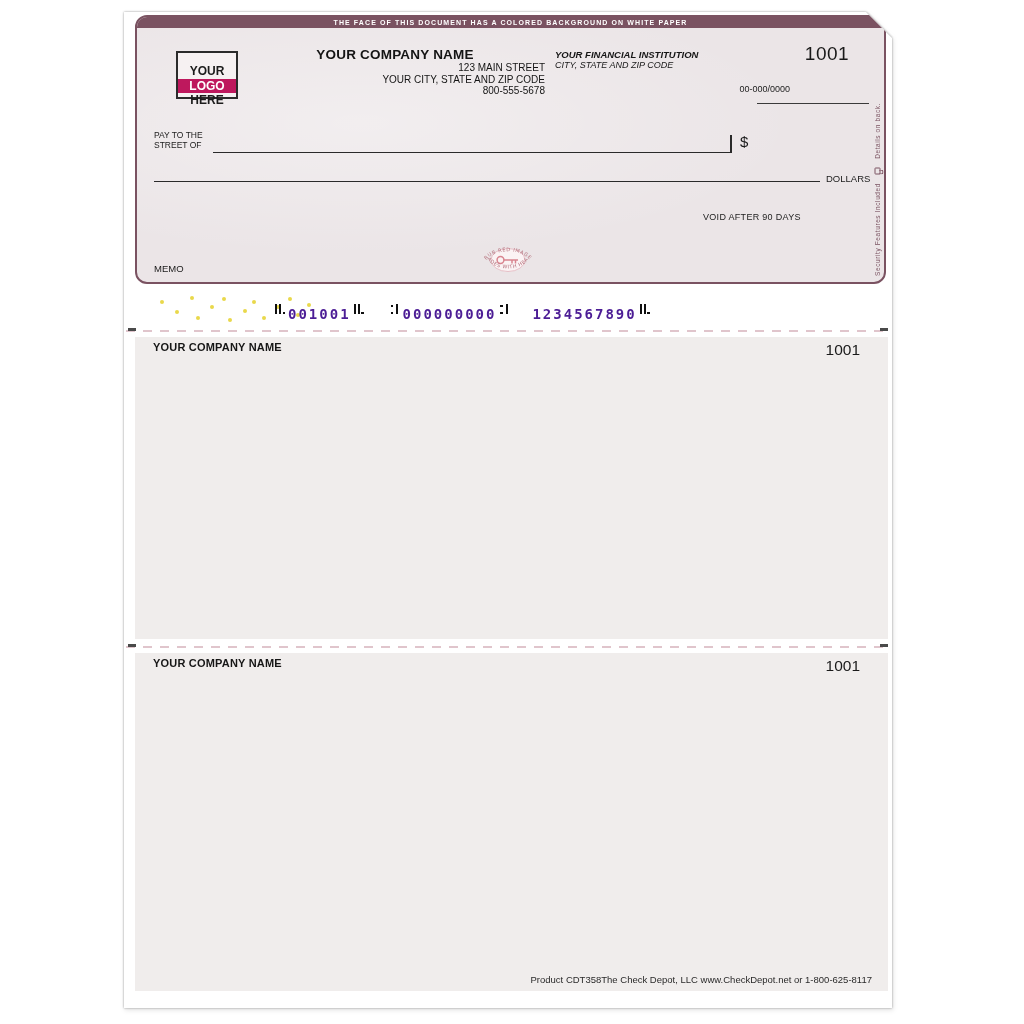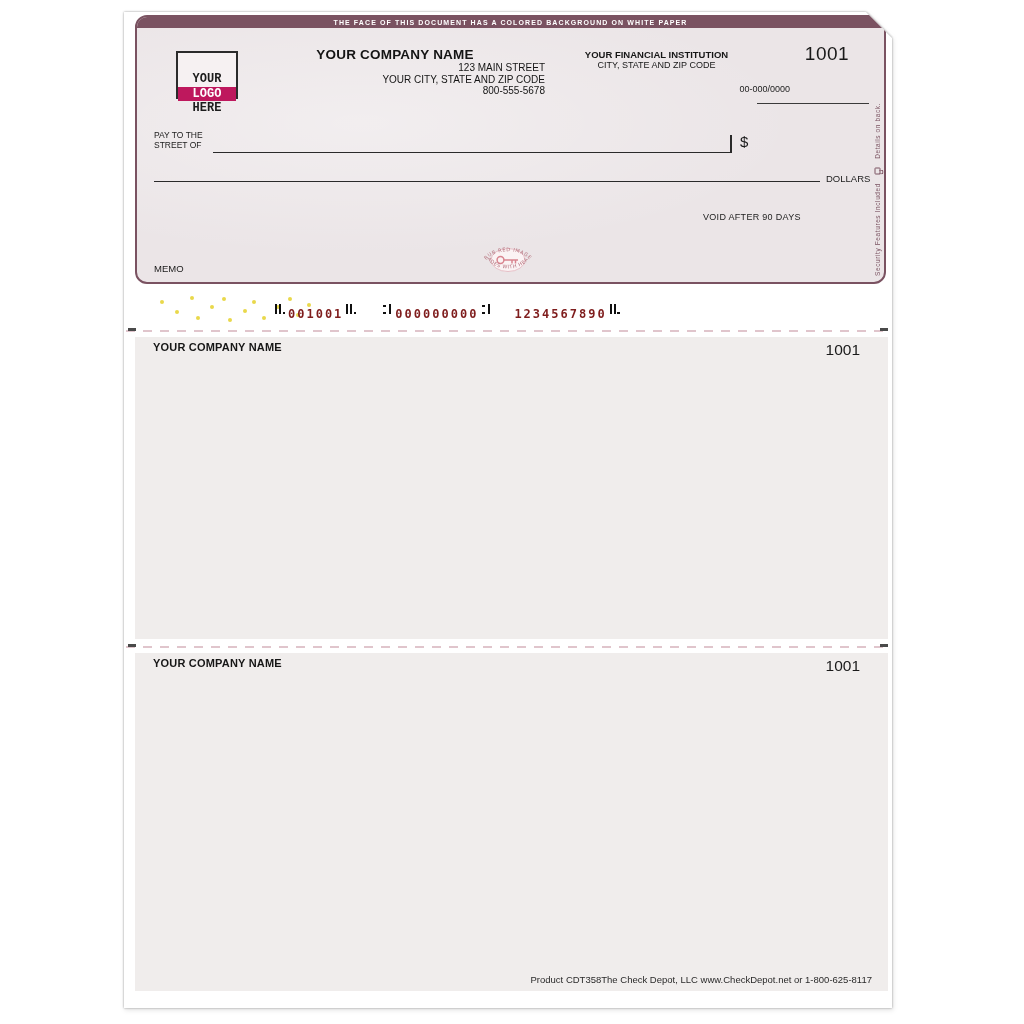--- a/index.html
+++ b/index.html
@@ -13,26 +13,26 @@
   
   .check { position:absolute; left:11px; top:3px; width:751px; height:269px;
            border:2px solid #7a5261; border-radius:12px; overflow:hidden;
            background:#ebe5e7;
            background-image: radial-gradient(ellipse at 30% 40%, rgba(255,255,255,.35), rgba(0,0,0,0) 60%); }
   .check-banner { position:absolute; left:0; top:0; width:100%; height:11px; background:#7a5261;
                   color:#fff; font-size:7px; font-weight:bold; letter-spacing:1.1px;
                   text-align:center; line-height:11px; }
   .logo-box { position:absolute; left:39px; top:34px; width:62px; height:48px;
               border:2px solid #2b2b2b; background:#f6f1f2; text-align:center;
-              font-weight:bold; font-size:12px; line-height:14.5px; color:#1c1c1c; padding-top:19px;font-family:Liberation Mono, monospace; }
+              font-weight:bold; font-size:12px; line-height:14.5px; color:#1c1c1c; padding-top:11px; }
   .logo-mid { background:#be185d; color:#fff; display:block; }
   .company { position:absolute; left:108px; top:30px; width:300px; text-align:center; color:#141414; }
   .company .c-name { font-size:13.5px; font-weight:bold; letter-spacing:.2px; }
   .company .c-line { font-size:10px; line-height:11.5px;text-align:right; }
-  .bank { position:absolute; left:402px; top:32px; width:235px; text-align:center; color:#161616; }
+  .bank { position:absolute; left:418px; top:32px; width:235px; color:#161616;font-style:italic; }
   .bank .b-name { font-size:9.5px; font-weight:bold; }
   .bank .b-line { font-size:9px; }
   .fraction { position:absolute; left:418px; top:67px; width:235px; text-align:right; font-size:9px; color:#222; }
   .check-number { position:absolute; left:650px; top:26px; width:80px; text-align:center;
                   font-size:19px; color:#1a1a1a; letter-spacing:.5px; }
   .date-line { position:absolute; left:620px; top:86px; width:112px; border-top:1.5px solid #3a3a3a; }
   .payto { position:absolute; left:17px; top:114px; font-size:8.5px; line-height:9.5px; color:#1a1a1a; }
   .payee-line { position:absolute; left:76px; top:135px; width:518px; border-top:1.5px solid #2a2a2a; }
   .payee-tick { position:absolute; left:593px; top:118px; width:2px; height:18px; background:#2a2a2a; }
   .dollar-sign { position:absolute; left:603px; top:116px; font-size:15px; color:#1a1a1a; }
@@ -49,21 +49,21 @@
                      font-size:6.5px; letter-spacing:.6px; white-space:nowrap; }
   .lock { width:7px; height:6px; border:1px solid #7a5261; border-radius:1px; position:relative;
           transform:rotate(90deg); margin:4px 0; }
   .lock::before { content:""; position:absolute; left:1px; top:-4px; width:3px; height:4px;
                   border:1px solid #7a5261; border-bottom:none; border-radius:3px 3px 0 0; }
 
   
   .micr-row { position:absolute; left:148px; top:288px; height:18px; display:flex; align-items:center; }
   .micr-group { display:flex; align-items:center; margin-right:20px; }
   .micr-digits { font-family:"DejaVu Sans Mono","Liberation Mono",monospace; font-weight:bold;
-                 font-size:12px; letter-spacing:2px; color:#7f1d1d;margin-top:9px; }
+                 font-size:14px; letter-spacing:2px; color:#4c1d95;margin-top:9px; }
   .msym { display:inline-block; position:relative; width:10px; height:12px; margin:0 3px; }
   .msym-onus::before { content:""; position:absolute; left:0; top:1px; width:2px; height:10px;
                        background:#101010; box-shadow:4px 0 0 #101010; }
   .msym-onus::after { content:""; position:absolute; left:7.5px; bottom:1px; width:2.5px; height:2.5px; background:#101010; }
   .msym-transit::before { content:""; position:absolute; left:1px; top:1.5px; width:2.5px; height:2.5px;
                           background:#101010; box-shadow:0 7px 0 #101010; }
   .msym-transit::after { content:""; position:absolute; right:1.5px; top:1px; width:2px; height:10px; background:#101010; }
 
   .dot { position:absolute; width:4px; height:4px; border-radius:50%; background:#e9d84b; }
 

